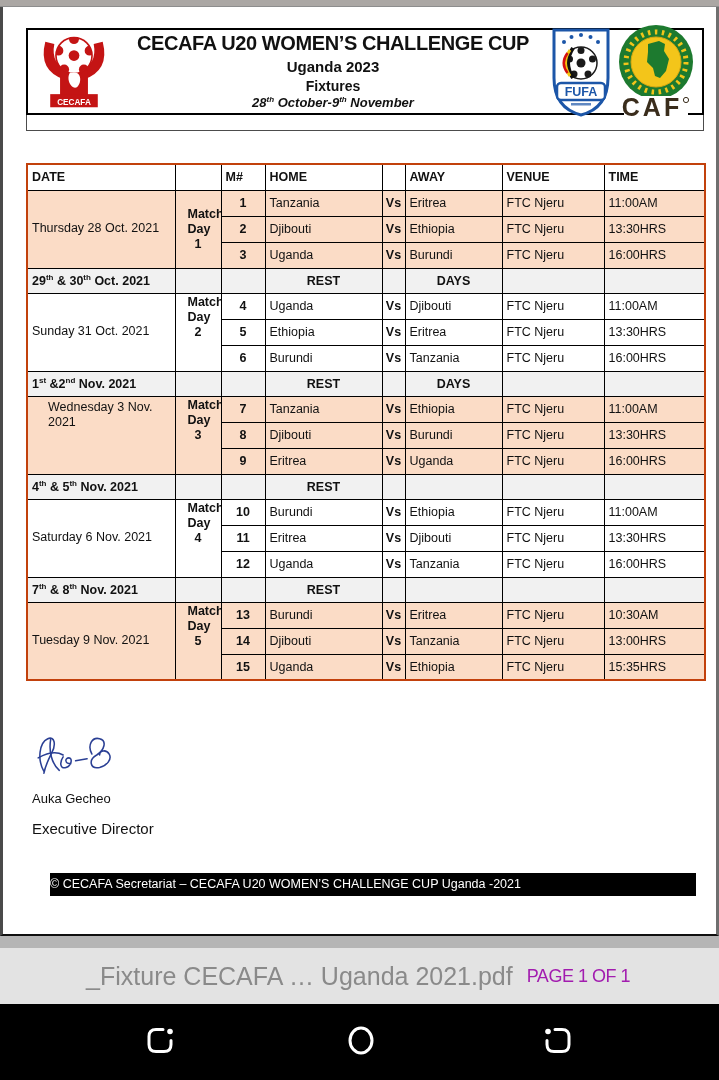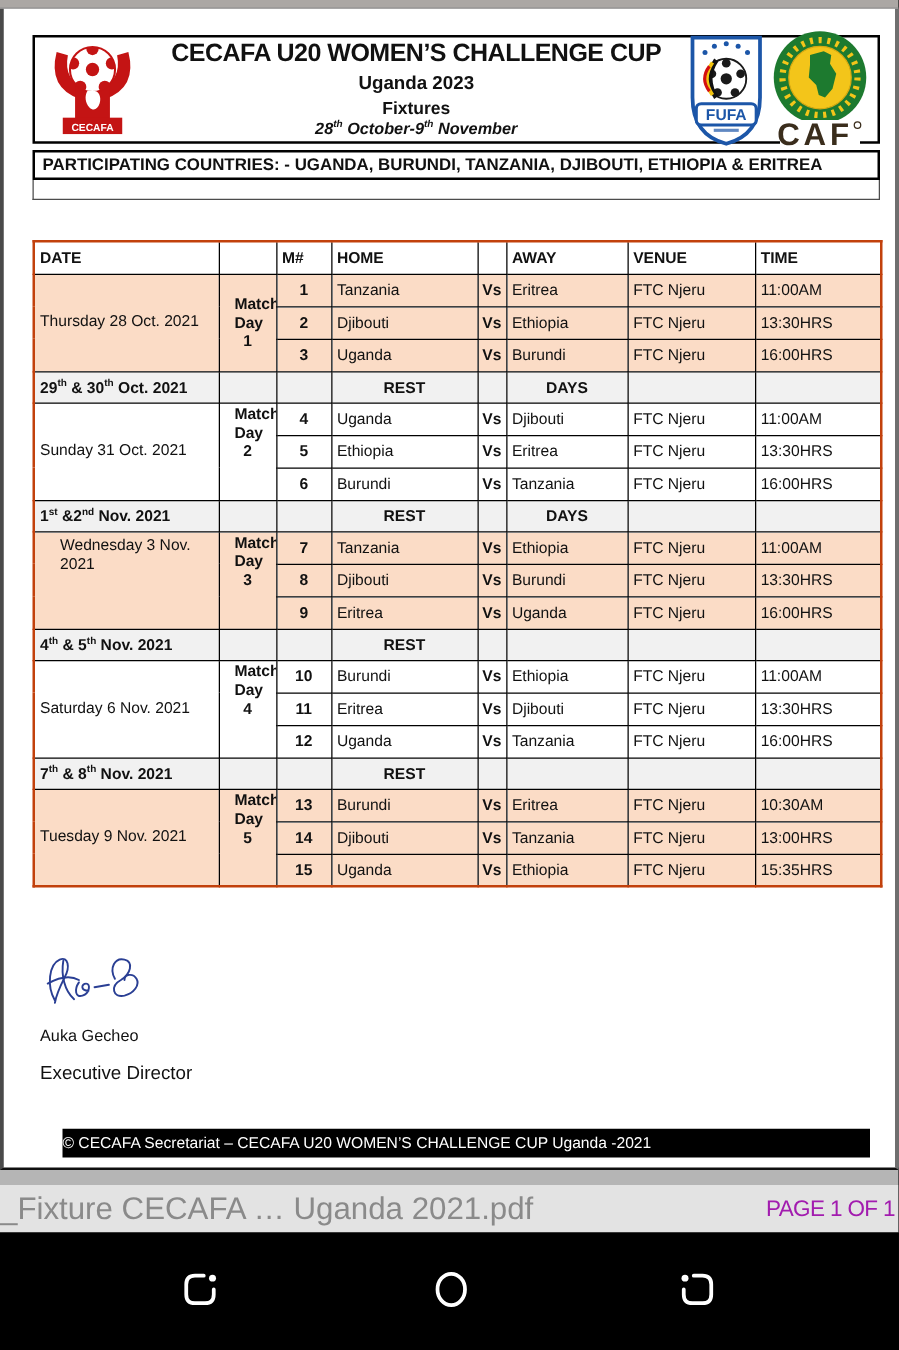--- a/index.html
+++ b/index.html
@@ -55,22 +55,22 @@
   .sig-block { margin-top:50px; margin-left:6px; }
   .sig-name  { font-size:13px; margin-top:8px; }
   .sig-title { font-size:15px; margin-top:14px; }
   .copy-bar {
     margin-top:36px; margin-left:24px; width:646px; background:#000; color:#fff;
     font-size:12.5px; padding:4px 0 5px; white-space:nowrap;
   }
   
   .mid-strip { height:12px; background:#b5b5b5; }
   .file-bar {
-    height:38px; background:#e3e3e3; display:flex; align-items:center;
-    justify-content:space-between; gap:14px; padding-right:3px; white-space:nowrap;
+    height:56px; background:#e3e3e3; display:flex; align-items:center;
+    justify-content:center; gap:14px; padding-right:3px; white-space:nowrap;
   }
   .fname { color:#8a8a8a; font-size:25px; }
   .pageinfo { color:#a21caf; font-size:18px; letter-spacing:-0.5px; }
   .nav-bar { height:94px; background:#000; position:relative; flex:1; }
   .nav-btn { position:absolute; top:50%; transform:translate(-50%,-50%); background:none; border:none; padding:6px; cursor:pointer; }
   .nav-btn.recents { left:22.3%; }
   .nav-btn.home    { left:50.2%; }
   .nav-btn.back    { left:77.6%; }
 </style>
 </head>
@@ -146,21 +146,20 @@
           <circle cx="42" cy="38" r="30" fill="none" stroke="#f3c51a" stroke-width="5" stroke-dasharray="2.5 4.5"></circle>
           <circle cx="42" cy="38" r="25" fill="#f3c51a" stroke="#d9a911" stroke-width="1"></circle>
           <path d="M34 20 l11 -3 6 3 -1 7 5 8 -3 12 -6 7 -5 -2 -2 -8 -6 -6 1 -10 z" fill="#1d7a2f"></path>
           <rect x="10" y="72" width="64" height="23" fill="#fff"></rect>
           <text x="38" y="92" text-anchor="middle" font-size="25" font-weight="bold" letter-spacing="3" fill="#3a2d1c">CAF</text>
           <circle cx="72" cy="76" r="2.6" fill="none" stroke="#3a2d1c" stroke-width="1"></circle>
         </svg>
       </div>
     </div>
 
-    <div class="countries-box">PARTICIPATING COUNTRIES: - UGANDA, BURUNDI, TANZANIA, DJIBOUTI, ETHIOPIA &amp; ERITREA</div>
     <div class="countries-empty"></div>
 
     <table class="fixtures">
       <colgroup>
         <col style="width:148px">
           <col style="width:46px">
           <col style="width:44px">
           <col style="width:117px">
         <col style="width:23px">
           <col style="width:97px">

